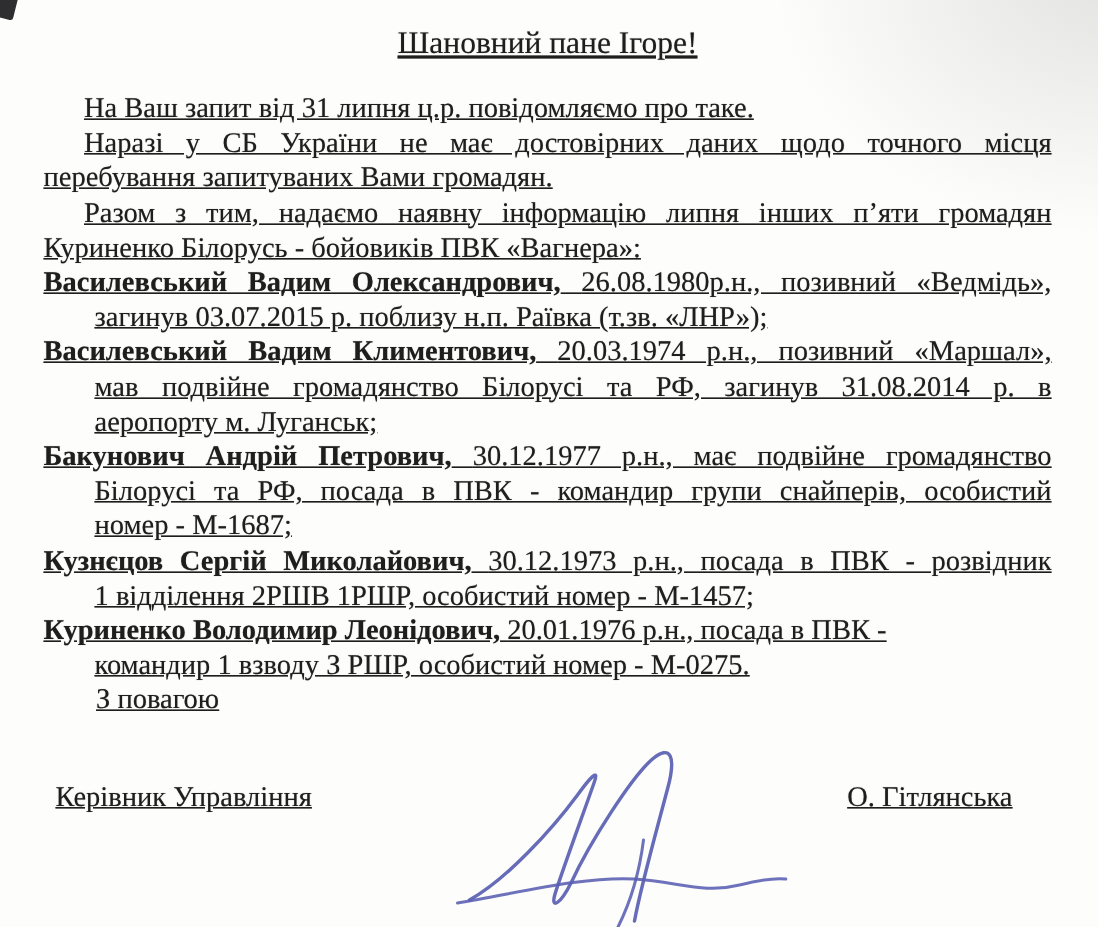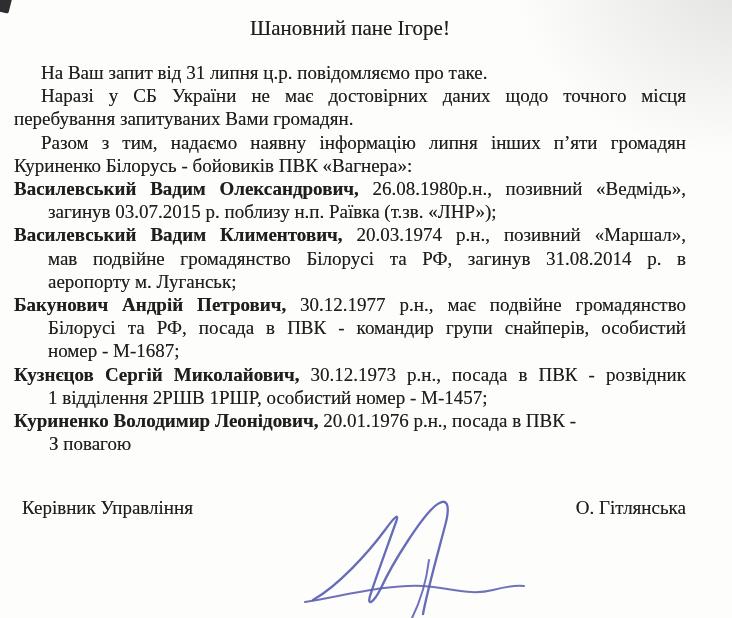--- a/index.html
+++ b/index.html
@@ -10,37 +10,38 @@
   }
   .shade{
     position:absolute;inset:0;pointer-events:none;
     background:radial-gradient(ellipse 320px 250px at 101% -3%, rgba(90,90,90,.16), rgba(90,90,90,0) 70%);
   }
   .corner-mark{
     position:absolute;left:-6px;top:-8px;width:17px;height:20px;
     background:#2e2e30;transform:rotate(14deg);border-radius:2px;
   }
   .content{
-    position:absolute;left:14px;width:672px;top:0;
+    position:absolute;left:29px;width:672px;top:0;
     text-shadow:0 0 .6px rgba(30,30,30,.55);
+    text-decoration:underline;
   }
   .title{margin-top:15px;text-align:center;font-size:21px;line-height:26px;}
   .body{margin-top:20px;font-size:19px;line-height:23.2px;}
   .line{min-height:23.2px;}
   .just{text-align:justify;text-align-last:justify;}
   .indent{text-indent:27px;}
   .hang{padding-left:34px;}
   .b{font-weight:bold;}
   .closing{font-size:19px;line-height:23.2px;text-indent:35px;}
   .signrow{
     margin-top:41px;font-size:19px;line-height:23.2px;
     display:flex;justify-content:space-between;align-items:flex-start;
   }
   .signrow .pos{margin-left:8px;}
-  .signrow .nm{margin-right:0;}
+  .signrow .nm{margin-right:26px;}
   .sig{position:absolute;left:293px;top:498px;}
 </style>
 </head>
 <body>
 
 <div class="page">
   <div class="shade"></div>
   <div class="corner-mark"></div>
 
   <div class="content">
@@ -61,20 +62,21 @@
       <div class="line hang">аеропорту м. Луганськ;</div>
 
       <div class="line just"><span class="b">Бакунович Андрій Петрович,</span> <span>30.12.1977 р.н., має подвійне громадянство</span></div>
       <div class="line hang just">Білорусі та РФ, посада в ПВК - командир групи снайперів, особистий</div>
       <div class="line hang">номер - М-1687;</div>
 
       <div class="line just"><span class="b">Кузнєцов Сергій Миколайович,</span> <span>30.12.1973 р.н., посада в ПВК - розвідник</span></div>
       <div class="line hang">1 відділення 2РШВ 1РШР, особистий номер - М-1457;</div>
 
       <div class="line"><span class="b">Куриненко Володимир Леонідович,</span> <span>20.01.1976 р.н., посада в ПВК -</span></div>
+      <div class="line hang">командир 1 взводу З РШР, особистий номер - М-0275.</div>
     </div>
 
     <div class="closing">З повагою</div>
 
     <div class="signrow">
       <span class="pos">Керівник Управління</span>
       <span class="nm">О. Гітлянська</span>
     </div>
   </div>
 

